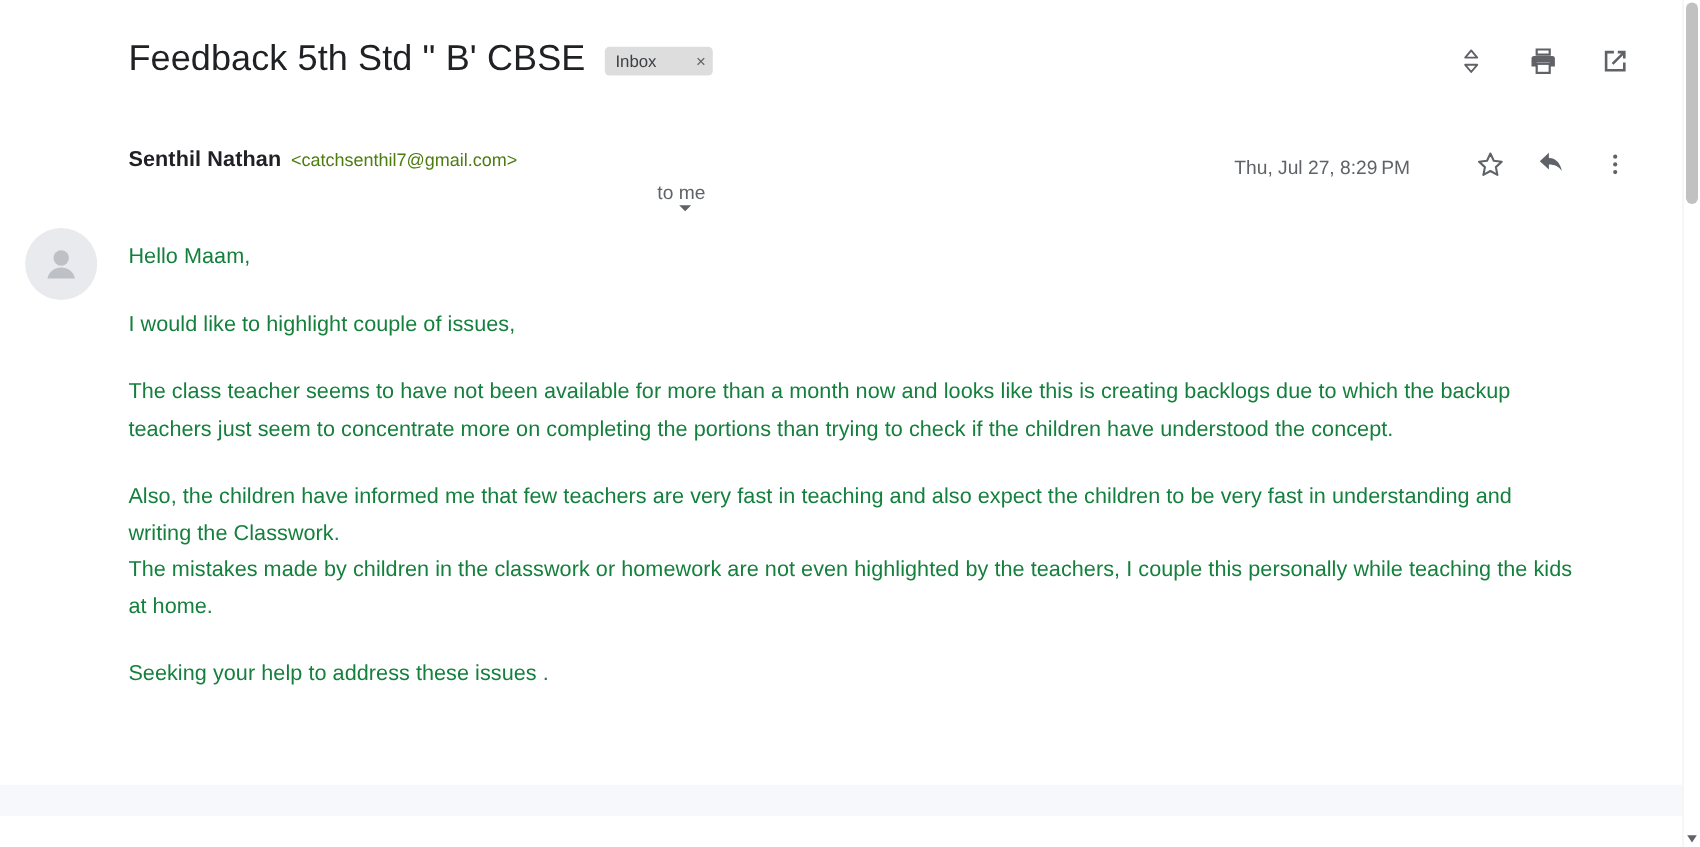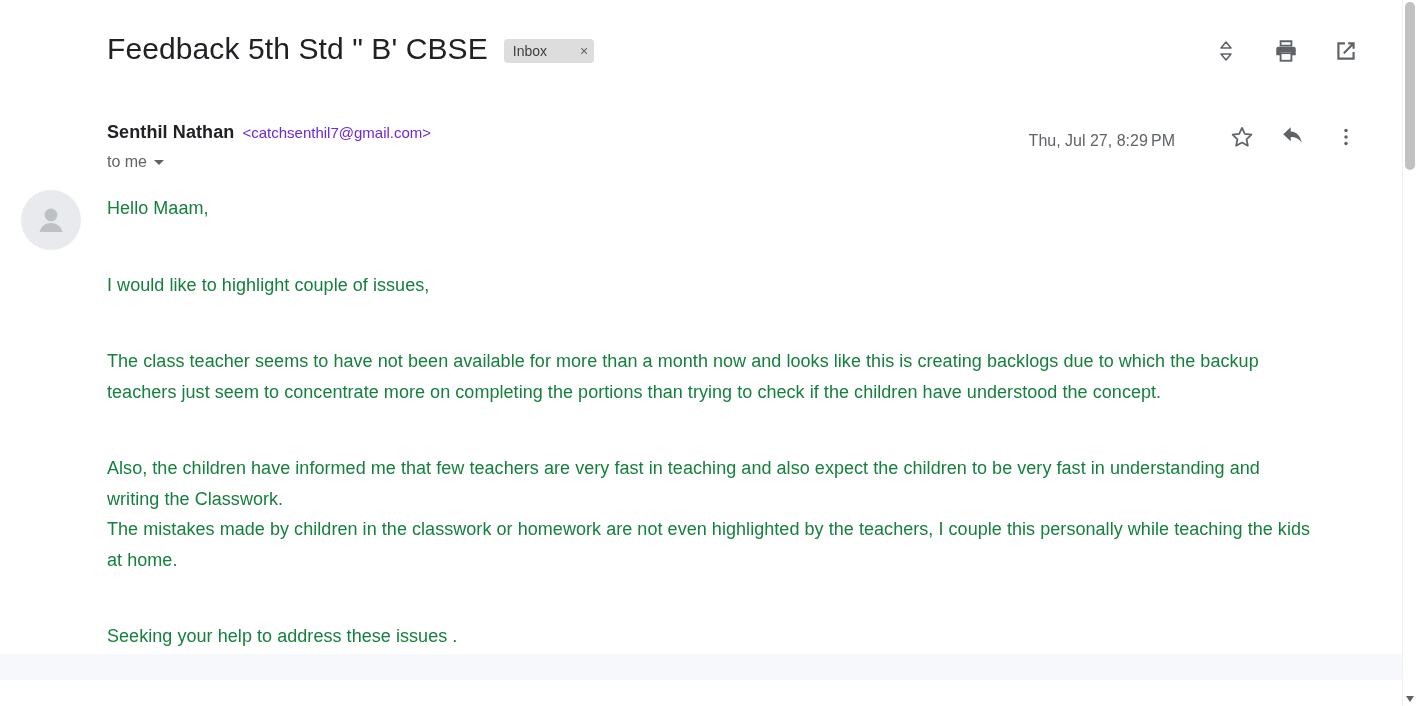--- a/index.html
+++ b/index.html
@@ -121,27 +121,28 @@
     white-space: nowrap;
   }
   .sender-name {
     font-size: 18px;
     font-weight: bold;
     color: #202124;
     letter-spacing: 0.1px;
   }
   .sender-email {
     font-size: 15px;
-    color: #6d28d9;
+    color: #4d7c0f;
     margin-left: 8px;
   }
   .to-line {
     display: flex;
     align-items: center;
     margin-top: 10px;
+    flex-direction: column;
   }
   .to-text {
     font-size: 16px;
     color: #5f6368;
   }
   .to-caret {
     margin-left: 7px;
     width: 0;
     height: 0;
     border-left: 5px solid transparent;
@@ -171,21 +172,21 @@
     padding: 22px 44px 0 107px;
     font-size: 18px;
     line-height: 30.5px;
     color: #15803d;
     letter-spacing: 0.05px;
   }
   .msg-body p {
     margin: 0;
   }
   .msg-body p.gap {
-    margin-top: 46px;
+    margin-top: 26px;
   }
 
   
   .scrollbar-track {
     position: absolute;
     right: 0;
     top: 0;
     width: 14px;
     height: 706px;
     background: #ffffff;

